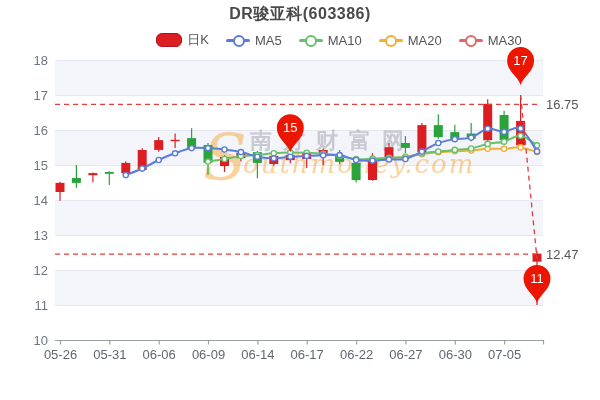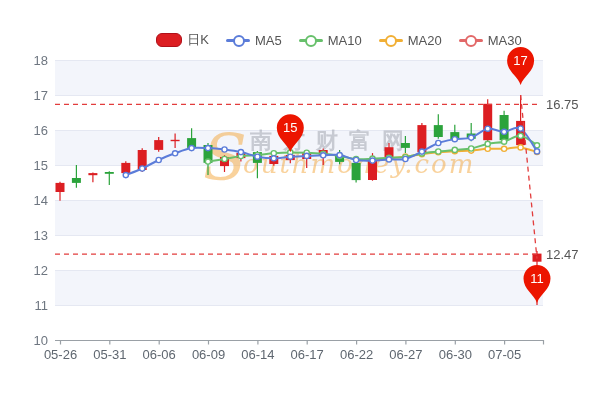--- a/index.html
+++ b/index.html
@@ -16,20 +16,21 @@
   .lg-line .bar{position:absolute;left:0;top:4px;width:24px;height:2.5px;border-radius:2px;}
   .lg-line .dot{position:absolute;left:6.5px;top:0;width:8px;height:8px;border-radius:50%;
        background:#fff;border:2.5px solid;box-sizing:content-box;}
   svg text{font-family:"Liberation Sans",sans-serif;}
   .wm-serif{font-family:"DejaVu Serif","Liberation Serif",serif;font-style:italic;}
 </style>
 </head>
 <body>
 
 <div id="app">
+  <div id="chart-title">DR骏亚科(603386)</div>
   <div id="legend">
       <span class="legend-item">
         <span class="lg-rect"></span>
         <span>日K</span>
       </span>
       <span class="legend-item">
         <span class="lg-line">
           <span class="bar" style="background: rgb(91, 124, 217);"></span>
           <span class="dot" style="border-color: rgb(91, 124, 217);"></span>
         </span>

